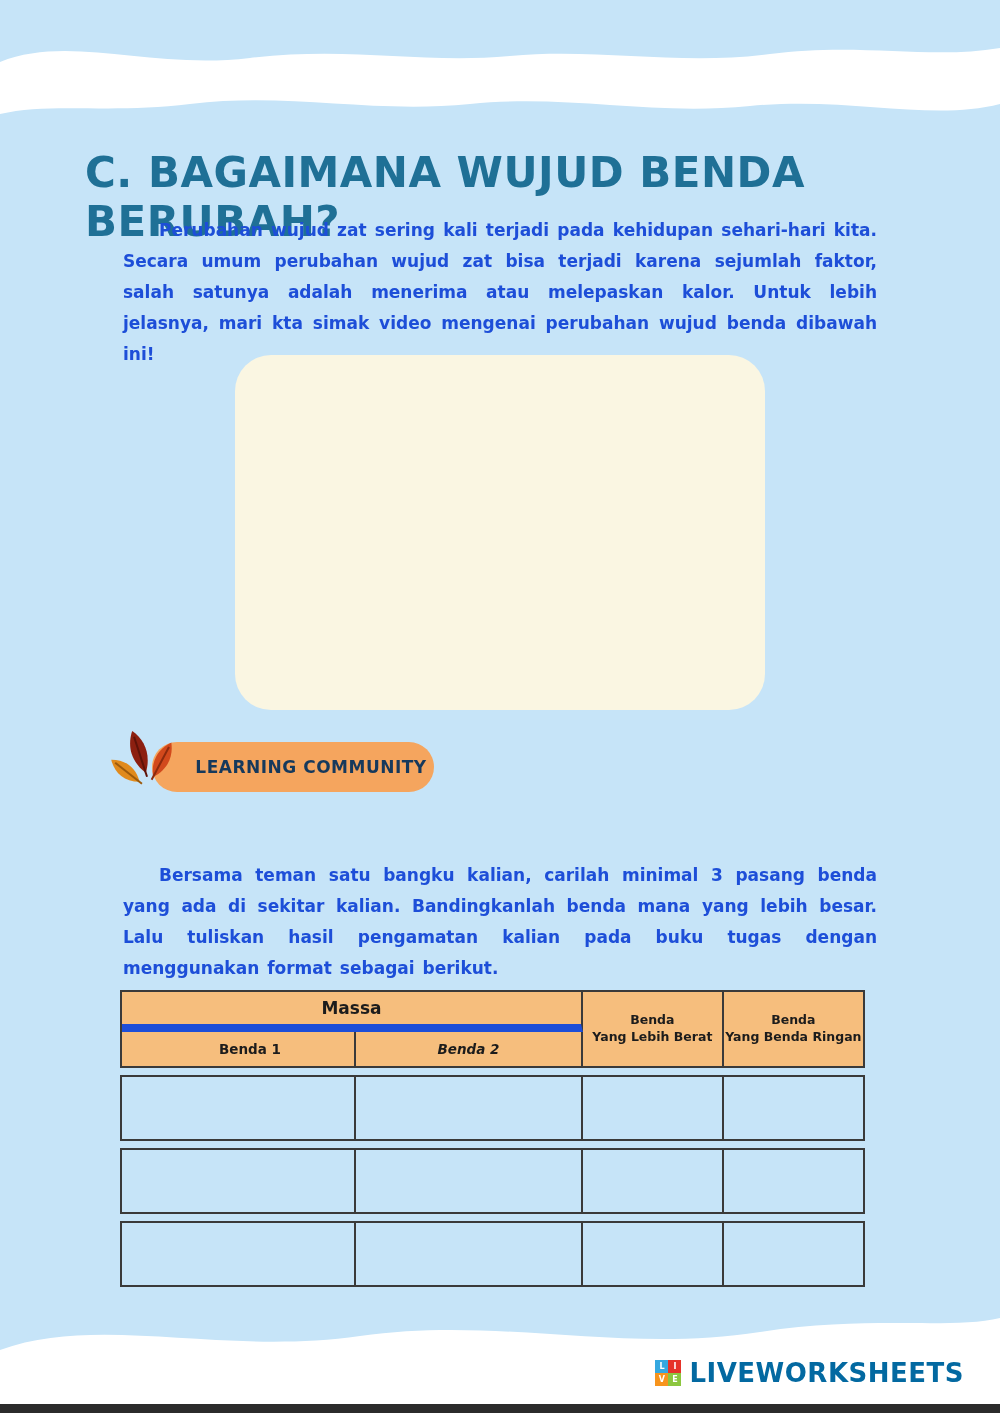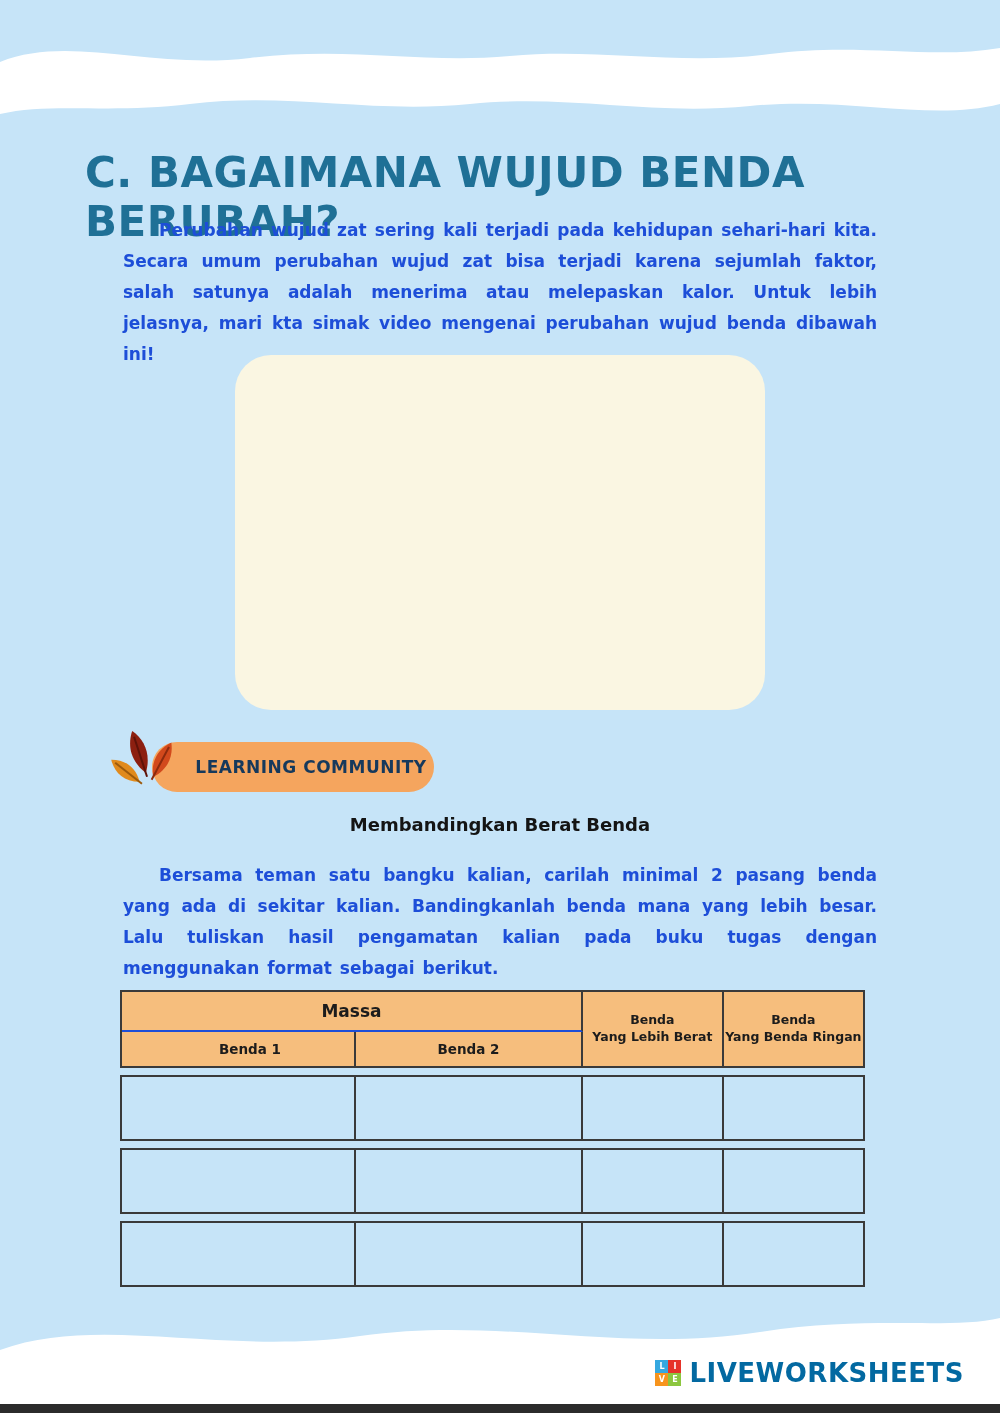--- a/index.html
+++ b/index.html
@@ -58,24 +58,24 @@
   .thead {
     display:grid; grid-template-columns:var(--cols);
     grid-template-rows:40px 34px;
     border:2px solid #3a3a3a; background:#f6be7d;
   }
   .cell {
     display:flex; align-items:center; justify-content:center;
     font-weight:bold; text-align:center;
   }
   .br { border-right:2px solid #3a3a3a; }
-  .bb { border-bottom:2px solid #1d4ed8; }
+  .bb { border-bottom:8px solid #1d4ed8; }
   .h-massa   { grid-column:1 / 3; grid-row:1; font-size:17px; }
   .h-benda1  { grid-column:1; grid-row:2; font-size:13.5px;padding-left:24px; }
-  .h-benda2  { grid-column:2; grid-row:2; font-size:13.5px; }
+  .h-benda2  { grid-column:2; grid-row:2; font-size:13.5px;font-style:italic; }
   .h-berat   { grid-column:3; grid-row:1 / 3; flex-direction:column; font-size:12.5px; line-height:1.35; }
   .h-ringan  { grid-column:4; grid-row:1 / 3; flex-direction:column; font-size:12.5px; line-height:1.35; }
 
   .trow {
     display:grid; grid-template-columns:var(--cols);
     height:66px; margin-top:7px;
     border:2px solid #3a3a3a; background:transparent;
   }
   .acell { cursor:text; }
 
@@ -137,23 +137,22 @@
           <path d="M56,14 C64,25 66,39 56,53 C46,39 48,25 56,14 Z" fill="#d2491c"></path>
           <line x1="56" y1="19" x2="56" y2="56" stroke="#8c2a0d" stroke-width="2"></line>
         </g>
         <g transform="rotate(-52 22 46)">
           <path d="M22,26 C30,36 32,49 22,62 C12,49 14,36 22,26 Z" fill="#e08a1c"></path>
           <line x1="22" y1="31" x2="22" y2="65" stroke="#9c5a0c" stroke-width="2"></line>
         </g>
       </svg>
     </div>
 
-    <h2 class="subtitle">Membandingkan Berat Benda</h2>
-
-    <p class="para instructions">Bersama teman satu bangku kalian, carilah minimal 2 pasang benda yang ada di sekitar kalian. Bandingkanlah benda mana yang lebih besar. Lalu tuliskan hasil pengamatan kalian pada buku tugas dengan menggunakan format sebagai berikut.</p>
+
+    <p class="para instructions">Bersama teman satu bangku kalian, carilah minimal 3 pasang benda yang ada di sekitar kalian. Bandingkanlah benda mana yang lebih besar. Lalu tuliskan hasil pengamatan kalian pada buku tugas dengan menggunakan format sebagai berikut.</p>
 
     <div class="w-table">
       <div class="thead">
         <div class="cell h-massa br bb">Massa</div>
         <div class="cell h-berat br">
           <span>Benda</span>
           <span>Yang Lebih Berat</span>
         </div>
         <div class="cell h-ringan">
           <span>Benda</span>

